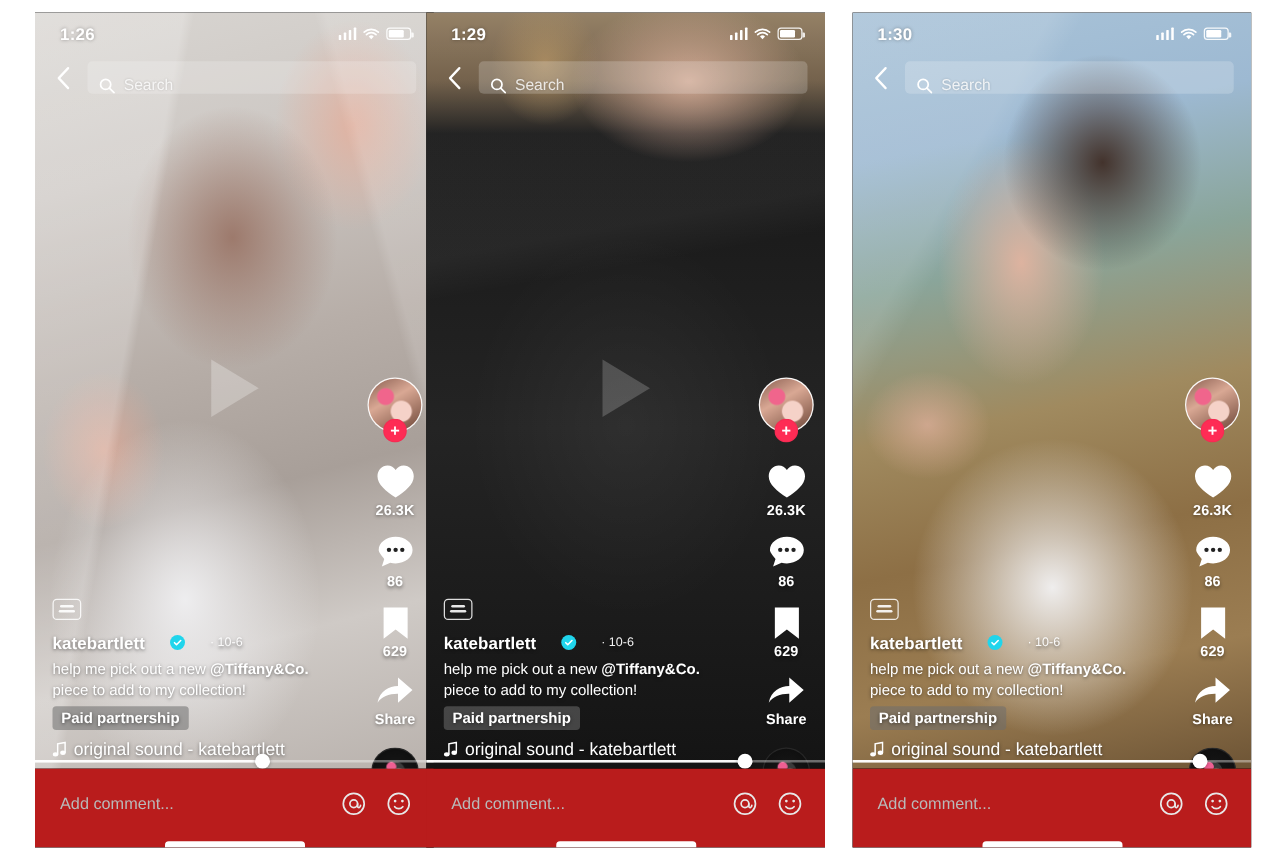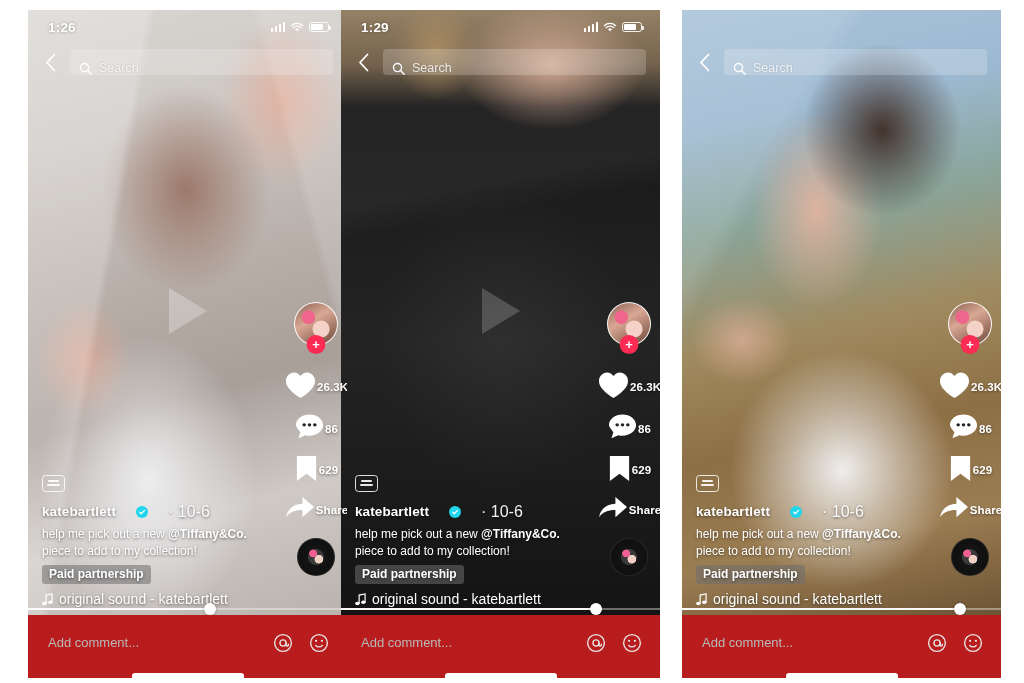--- a/index.html
+++ b/index.html
@@ -173,21 +173,21 @@
   .follow-plus {
     position: absolute;
     left: 50%; bottom: 0; transform: translateX(-50%);
     width: 19px; height: 19px; border-radius: 50%;
     background: #fe2c55;
     display: flex; align-items: center; justify-content: center;
     color: #fff; font-size: 13px; font-weight: 700; line-height: 1;
     border: 1.2px solid rgba(0,0,0,.03);
   }
   .rail-item {
-    display: flex; flex-direction: row; align-items: center;
+    display: flex; flex-direction: column; align-items: center;
     margin-bottom: 12px;
   }
   .rail-count {
     margin-top: 3px;
     font-size: 11.5px; font-weight: 600; color: #fff;
     text-shadow: 0 1px 3px rgba(0,0,0,.45);
     letter-spacing: .1px;
   }
   .disc {
     width: 38px; height: 38px; border-radius: 50%;
@@ -219,21 +219,21 @@
   .cc-badge i:nth-child(1) { width: 11px; }
   .cc-badge i:nth-child(2) { width: 13px; }
   .author-row { display: flex; align-items: center; gap: 20px; margin-bottom: 5px; }
   .author-name { font-size: 13.5px; font-weight: 700; letter-spacing: .1px; }
   .verified {
     width: 12px; height: 12px; border-radius: 50%;
     background: #20d5ec;
     display: flex; align-items: center; justify-content: center;
     flex: 0 0 auto;
   }
-  .post-date { font-size: 16px; font-weight: 400; color: rgba(255,255,255,.94); }
+  .post-date { font-size: 10px; font-weight: 400; color: rgba(255,255,255,.94); }
   .caption-text {
     font-size: 12px; line-height: 1.42; font-weight: 400;
     margin-bottom: 4px;
   }
   .caption-text b { font-weight: 700; }
   .paid-badge {
     display: inline-block;
     background: rgba(110,110,110,.55);
     padding: 2px 7px 3px;
     border-radius: 3px;
@@ -565,20 +565,39 @@
         </svg>
       </span>
     </div>
     <div class="home-indicator"></div>
   </div>
 
   <div class="phone" id="phone-3">
     <div class="video-stage">
       <div class="video-bg bg3"></div>
 
+      <div class="status-bar">
+        <div class="status-time">1:30</div>
+        <div class="status-icons">
+          <div class="sig">
+              <i></i>
+              <i></i>
+              <i></i>
+              <i></i>
+            </div>
+          <svg width="14" height="11" viewBox="0 0 16 12">
+            <path d="M8 10.4 5.7 8a3.3 3.3 0 0 1 4.6 0Z" fill="#fff"></path>
+            <path d="M3.6 6.2a6.4 6.4 0 0 1 8.8 0" stroke="#fff" stroke-width="1.5" fill="none" stroke-linecap="round"></path>
+            <path d="M1.5 3.9a9.6 9.6 0 0 1 13 0" stroke="#fff" stroke-width="1.5" fill="none" stroke-linecap="round"></path>
+          </svg>
+          <div class="batt">
+              <span></span>
+            </div>
+        </div>
+      </div>
 
       <div class="top-nav">
         <div class="back-btn">
           <svg width="11" height="19" viewBox="0 0 11 19">
               <path d="M9.5 1.5 2 9.5l7.5 8" stroke="#fff" stroke-width="1.8" fill="none" stroke-linecap="round" stroke-linejoin="round"></path>
             </svg>
         </div>
         <div class="search-pill">
           <svg width="13" height="13" viewBox="0 0 16 16">
             <circle cx="6.8" cy="6.8" r="5" stroke="#fff" stroke-width="1.7" fill="none"></circle>

